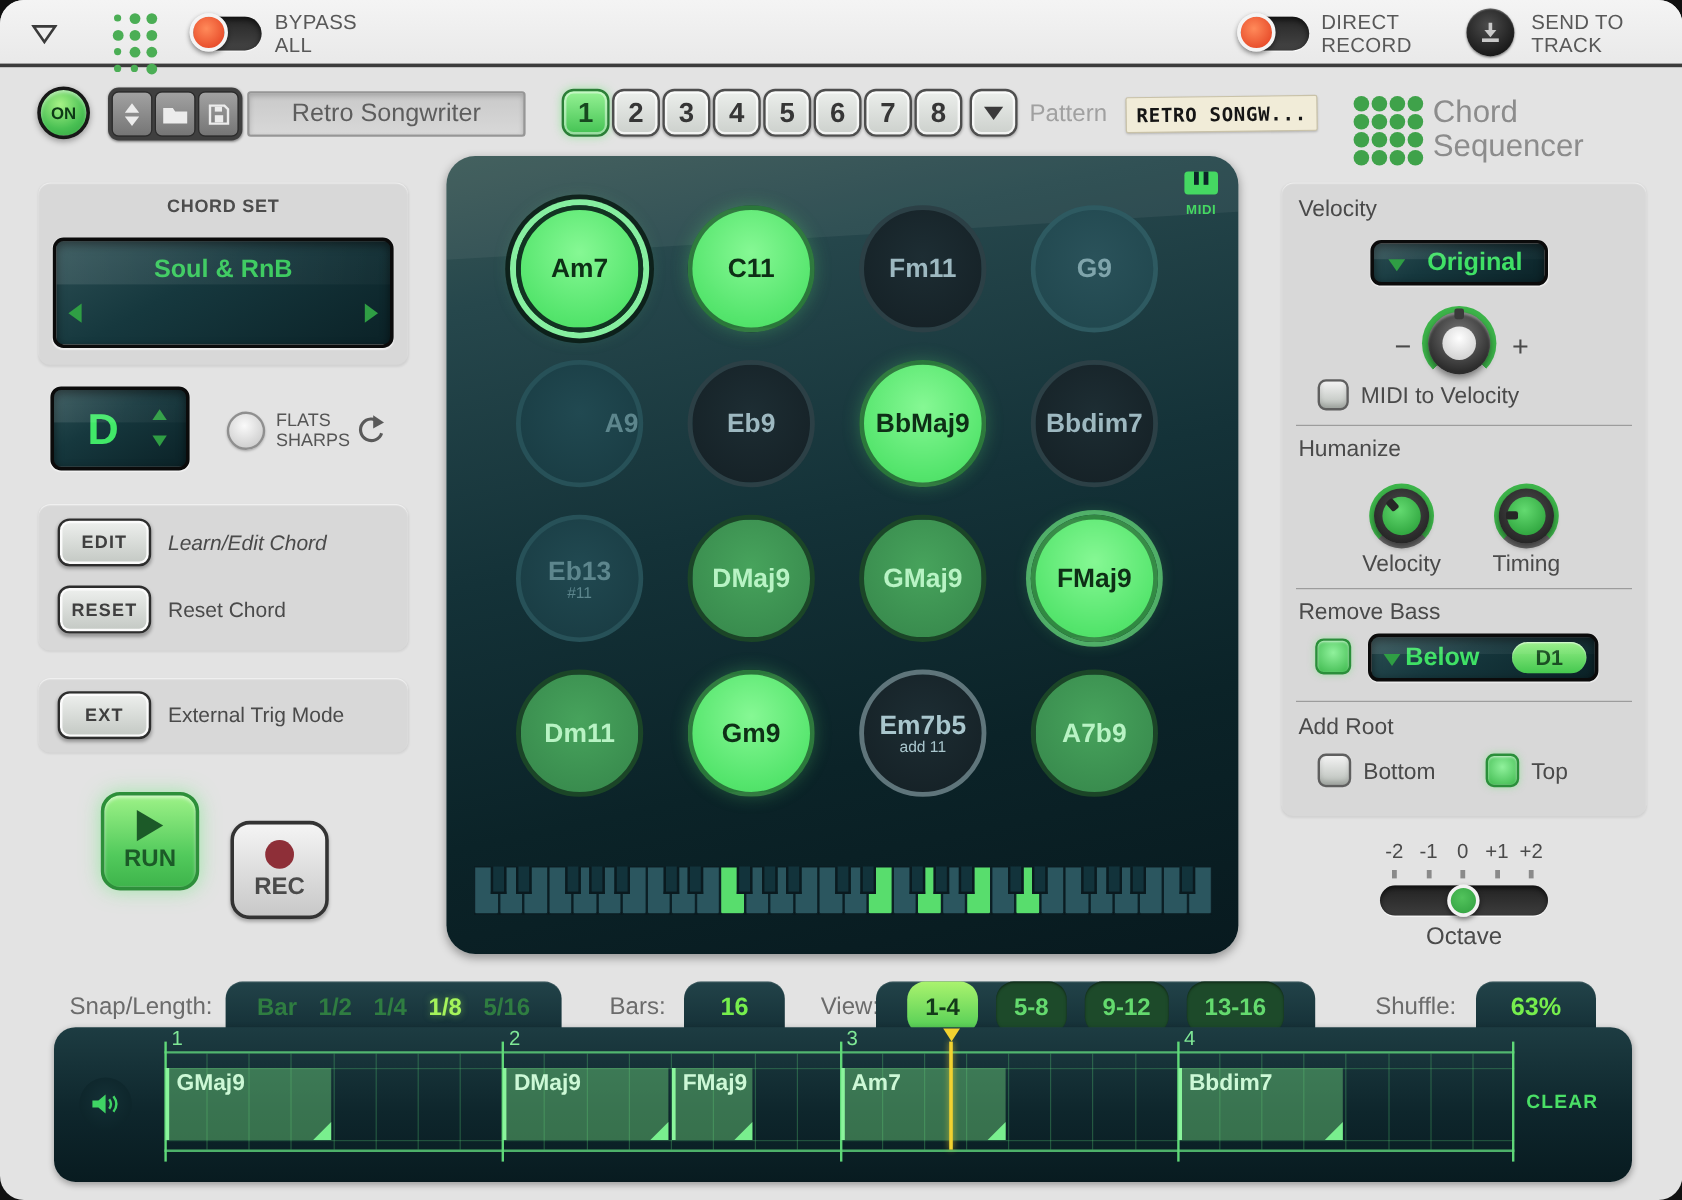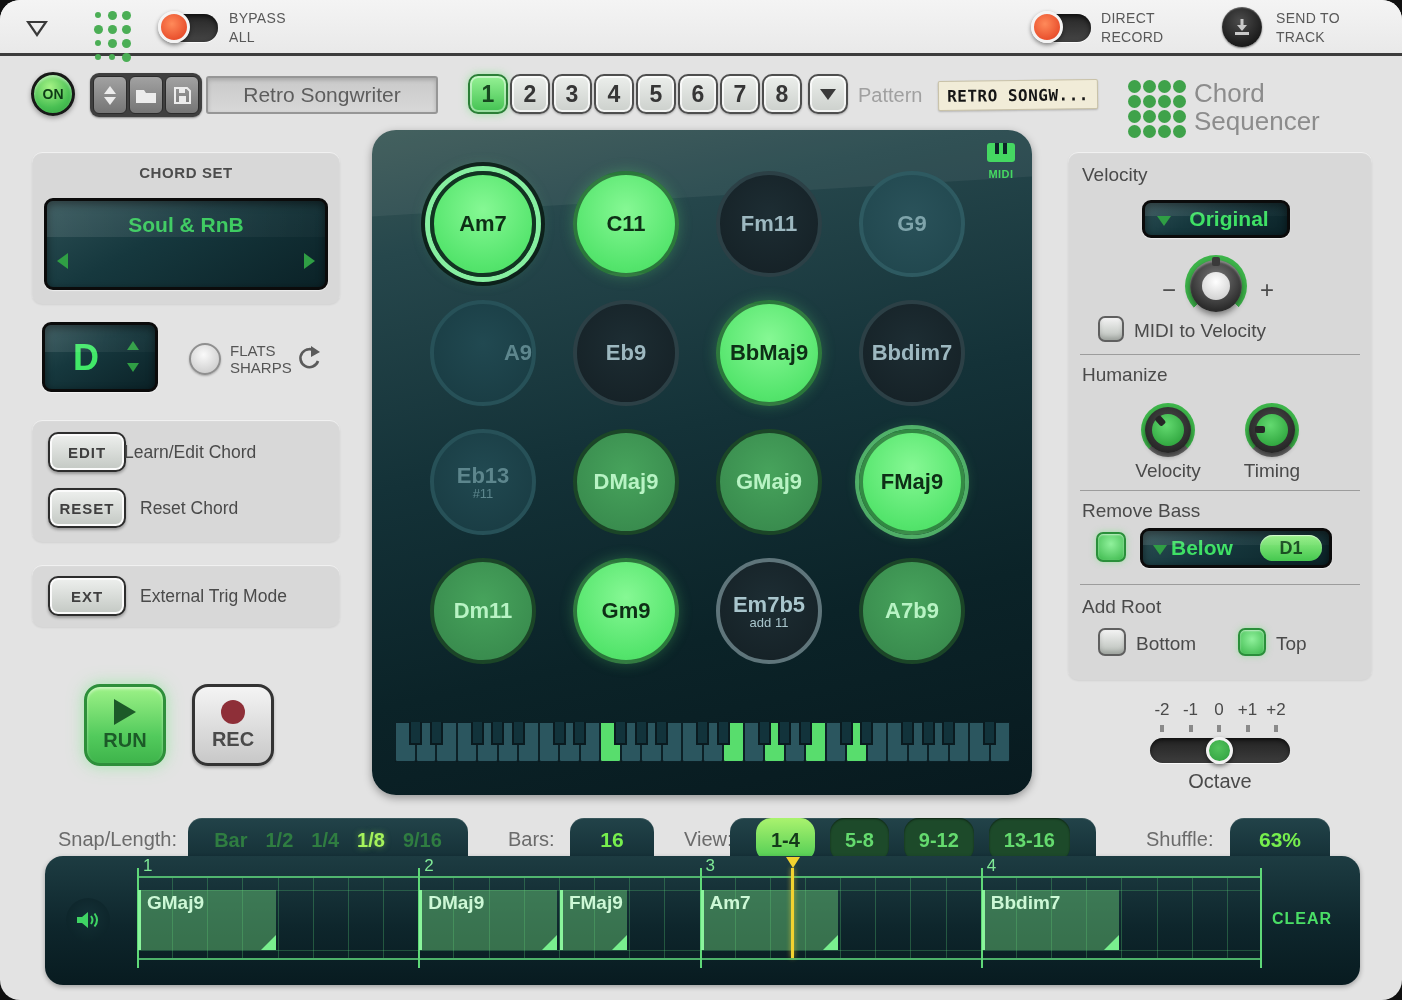--- a/index.html
+++ b/index.html
@@ -11,21 +11,21 @@
   .topbar{position:absolute;left:0;top:0;width:100%;height:56px;
     background:linear-gradient(#f4f4f4,#e9e9e9);border-bottom:3px solid #3c3c3c;}
   .menu-tri{position:absolute;left:26px;top:20px;}
   .dotlogo{position:absolute;display:grid;grid-template-columns:repeat(3,12px);grid-auto-rows:12px;gap:2px;left:92px;top:9px;}
   .dotlogo .d{border-radius:50%;background:#4bae55;justify-self:center;align-self:center;}
   .toggle{position:absolute;width:58px;height:28px;border-radius:14px;
     background:linear-gradient(#262626,#454545);box-shadow:inset 0 2px 5px rgba(0,0,0,.7),0 1px 0 rgba(255,255,255,.8);}
   .toggle .tknob{position:absolute;left:-2px;top:-3px;width:32px;height:32px;border-radius:50%;
     border:3px solid #f4f4f4;background:radial-gradient(circle at 42% 38%,#ff8a5a,#e9502d 72%);
     box-shadow:0 2px 4px rgba(0,0,0,.45);}
-  .bar-label{position:absolute;font-size:14px;line-height:19px;color:#585858;letter-spacing:.3px;font-weight:500;}
+  .bar-label{position:absolute;font-size:17px;line-height:19px;color:#585858;letter-spacing:.3px;font-weight:500;}
   .stt-btn{position:absolute;width:40px;height:40px;border-radius:50%;
     background:radial-gradient(circle at 45% 35%,#4c4c4c,#191919 75%);
     box-shadow:0 1px 2px rgba(0,0,0,.5),inset 0 1px 1px rgba(255,255,255,.25);
     display:flex;align-items:center;justify-content:center;}
 
   
   .on-btn{position:absolute;left:31px;top:72px;width:44px;height:44px;border-radius:50%;
     border:3px solid #181818;background:radial-gradient(circle at 42% 32%,#a6f386,#49c053 60%,#2f9e3e);
     box-shadow:0 2px 5px rgba(0,0,0,.35),inset 0 2px 3px rgba(255,255,255,.5);
     color:#0d3a16;font-weight:bold;font-size:14px;display:flex;align-items:center;justify-content:center;}
@@ -305,34 +305,34 @@
     <svg width="28" height="28">
         <path d="M22 8 a9 9 0 1 0 2 9" fill="none" stroke="#5a5a5a" stroke-width="2.6"></path>
         <polygon points="17,2 26,8 17,13" fill="#5a5a5a"></polygon>
       </svg>
   </span>
 
   <div class="gpanel" style="left:32px;top:420px;width:308px;height:122px;">
     <div class="small-btn" style="left:16px;top:12px;">
         <span>EDIT</span>
       </div>
-    <div class="btn-caption" style="left:92px;top:22px;">Learn/Edit Chord</div>
+    <div class="btn-caption" style="left:108px;top:22px;font-style:italic;">Learn/Edit Chord</div>
     <div class="small-btn" style="left:16px;top:68px;">
         <span>RESET</span>
       </div>
     <div class="btn-caption" style="left:108px;top:78px;">Reset Chord</div>
   </div>
   <div class="gpanel" style="left:32px;top:565px;width:308px;height:62px;">
     <div class="small-btn" style="left:16px;top:11px;">
         <span>EXT</span>
       </div>
     <div class="btn-caption" style="left:108px;top:21px;">External Trig Mode</div>
   </div>
 
-  <div class="runrec run" style="left:84px;top:684px;">
+  <div class="runrec run" style="left:84px;top:660px;">
     <span style="width:0;height:0;border-top:13px solid transparent;border-bottom:13px solid transparent;border-left:22px solid #1c5a28;"></span>
     <span class="lbl">RUN</span>
   </div>
   <div class="runrec rec" style="left:192px;top:684px;">
     <span style="width:24px;height:24px;border-radius:50%;background:#8e2f38;"></span>
     <span class="lbl">REC</span>
   </div>
 
   <div class="pad-panel">
     <div class="midi-flag">
@@ -519,21 +519,21 @@
       <div class="octave-ticklbl" style="left: 136px; top: 0px;">+2</div>
       <div class="octave-tick" style="left: 136px; top: 25px;"></div>
     </div>
 
   <div class="t-label" style="left:58px;top:828px;">Snap/Length:</div>
   <div class="ttab" style="left:188px;width:280px;" id="snap-tab">
       <div class="snap-opt">Bar</div>
       <div class="snap-opt">1/2</div>
       <div class="snap-opt">1/4</div>
       <div class="snap-opt sel">1/8</div>
-      <div class="snap-opt">9/16</div>
+      <div class="snap-opt">5/16</div>
     </div>
   <div class="t-label" style="left:508px;top:828px;">Bars:</div>
   <div class="ttab" style="left:570px;width:84px;">
     <span class="tval">16</span>
   </div>
   <div class="t-label" style="left:684px;top:828px;">View:</div>
   <div class="ttab" style="left:730px;width:366px;gap:15px;" id="view-tab">
       <div class="vpill sel">1-4</div>
       <div class="vpill uns">5-8</div>
       <div class="vpill uns">9-12</div>

